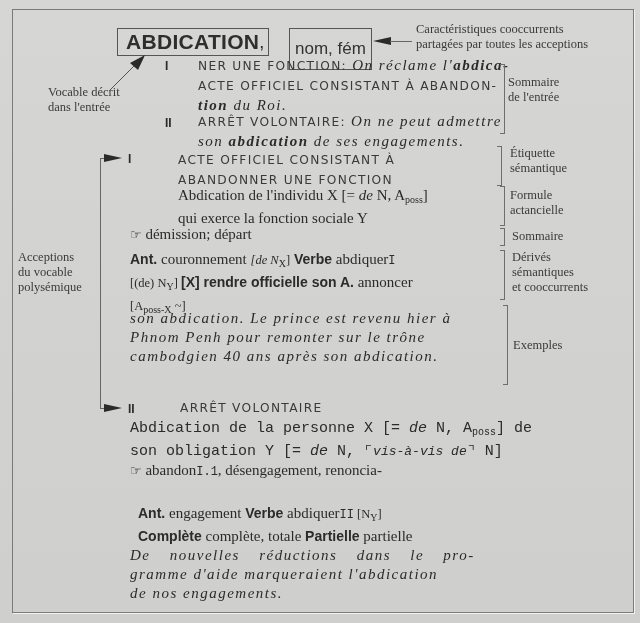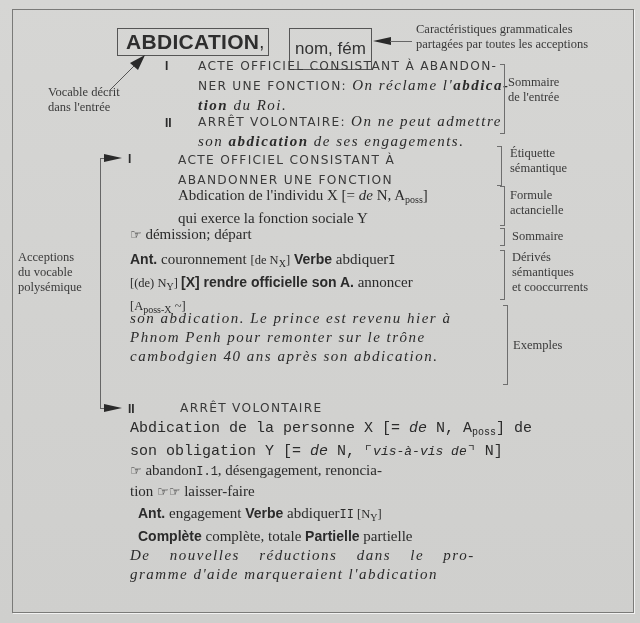--- a/index.html
+++ b/index.html
@@ -49,38 +49,38 @@
 
   <div class="hw-box">
     <span class="hw">ABDICATION</span>
     <span class="hw-comma">,</span>
   </div>
   <div class="gram-box">nom, fém</div>
 
   <div class="arrowhead" style="left:373px;top:37px;border-left:none;border-right:18px solid #2a2a2a;"></div>
   <div class="hline" style="left:390px;top:41px;width:22px;"></div>
   <div class="abs label" style="left:416px;top:22px;">
-    <div>Caractéristiques grammaticales</div>
+    <div>Caractéristiques cooccurrents</div>
     <div>partagées par toutes les acceptions</div>
   </div>
 
   <svg class="abs" style="left:108px;top:54px;" width="40" height="40">
     <line x1="2" y1="36" x2="30" y2="8" stroke="#555" stroke-width="1"></line>
     <polygon points="37,1 22,9 30,16" fill="#2a2a2a"></polygon>
   </svg>
   <div class="abs label" style="left:48px;top:85px;">
     <div>Vocable décrit</div>
     <div>dans l'entrée</div>
   </div>
 
   <div class="abs" style="left:165px;top:56px;">
     <div class="abs roman" style="left:0;top:3px;">I</div>
     <div class="abs" style="left:33px;top:0;">
+      <div class="line"><span class="smallcaps">NER UNE FONCTION: </span><i class="it">On réclame l'</i><b class="it">abdica-</b></div>
       <div class="line"><span class="smallcaps">ACTE OFFICIEL CONSISTANT À ABANDON-</span></div>
-      <div class="line"><span class="smallcaps">NER UNE FONCTION: </span><i class="it">On réclame l'</i><b class="it">abdica-</b></div>
       <div class="line"><b class="it">tion</b><i class="it"> du Roi.</i></div>
     </div>
     <div class="abs roman" style="left:0;top:60px;">II</div>
     <div class="abs" style="left:33px;top:56px;">
       <div class="line"><span class="smallcaps">ARRÊT VOLONTAIRE: </span><i class="it">On ne peut admettre</i></div>
       <div class="line"><i class="it">son </i><b class="it">abdication</b><i class="it"> de ses engagements.</i></div>
     </div>
   </div>
   <div class="bracket" style="left:500px;top:64px;height:68px;"></div>
   <div class="abs label" style="left:508px;top:75px;">
@@ -121,21 +121,21 @@
   </div>
 
   <div class="abs line" style="left:130px;top:225px;">
     <span style="font-family:'DejaVu Sans',sans-serif;font-size:13px;">☞</span>
     <span>démission; départ</span>
   </div>
   <div class="bracket" style="left:500px;top:228px;height:16px;"></div>
   <div class="abs label" style="left:512px;top:229px;">Sommaire</div>
 
   <div class="abs" style="left:130px;top:250px;">
-    <div class="line"><span class="sans-b">Ant.</span><span> couronnement </span><span style="font-size:12.5px;">[de N</span><span class="sub">X</span><span style="font-size:12.5px;">]</span><span class="sans-b"> Verbe</span><span> abdiquer</span><span class="mono-r">I</span></div>
+    <div class="line"><span class="sans-b">Ant.</span><span> couronnement </span><span style="font-size:12.5px;font-style:italic;">[de N</span><span class="sub">X</span><span style="font-size:12.5px;">]</span><span class="sans-b"> Verbe</span><span> abdiquer</span><span class="mono-r">I</span></div>
     <div class="line"><span style="font-size:12.5px;">[(de) N</span><span class="sub">Y</span><span style="font-size:12.5px;">] </span><span class="sans-b">[X] rendre officielle son A.</span><span> annoncer</span></div>
     <div class="line"><span style="font-size:12.5px;">[A</span><span class="sub">poss-X</span><span style="font-size:12.5px;"> ~]</span></div>
   </div>
   <div class="bracket" style="left:500px;top:250px;height:48px;"></div>
   <div class="abs label" style="left:512px;top:250px;">
     <div>Dérivés</div>
     <div>sémantiques</div>
     <div>et cooccurrents</div>
   </div>
 
@@ -152,25 +152,25 @@
     <span class="smallcaps">ARRÊT VOLONTAIRE</span>
   </div>
 
   <div class="abs" style="left:130px;top:419px;font-family:Liberation Mono, monospace;">
     <div class="line"><span>Abdication de la personne X [= </span><i>de</i><span> N, A</span><span class="sub">poss</span><span>] de</span></div>
     <div class="line"><span>son obligation Y [= </span><i>de</i><span> N, ⌜</span><i style="font-size:13px;">vis-à-vis de</i><span>⌝ N]</span></div>
   </div>
 
   <div class="abs" style="left:130px;top:461px;">
     <div class="line"><span style="font-family:'DejaVu Sans',sans-serif;font-size:13px;">☞</span><span> abandon</span><span class="mono-r">I.1</span><span>, désengagement, renoncia-</span></div>
-    <div class="line"><span>tion </span><span style="font-family:'DejaVu Sans',sans-serif;font-size:13px;">☞☞</span><span> laisser-faire</span></div>
   </div>
 
   <div class="abs" style="left:130px;top:504px;margin-left:8px;">
     <div class="line"><span class="sans-b">Ant.</span><span> engagement </span><span class="sans-b">Verbe</span><span> abdiquer</span><span class="mono-r">II</span><span style="font-size:12.5px;"> [N</span><span class="sub">Y</span><span style="font-size:12.5px;">]</span></div>
     <div class="line"><span class="sans-b">Complète</span><span> complète, totale </span><span class="sans-b">Partielle</span><span> partielle</span></div>
   </div>
 
   <div class="abs" style="left:130px;top:546px;">
     <div class="line it" style="word-spacing:14px;">De nouvelles réductions dans le pro-</div>
     <div class="line it">gramme d'aide marqueraient l'abdication</div>
+    <div class="line it">de nos engagements.</div>
   </div>
 </div>
 
 </body></html>

